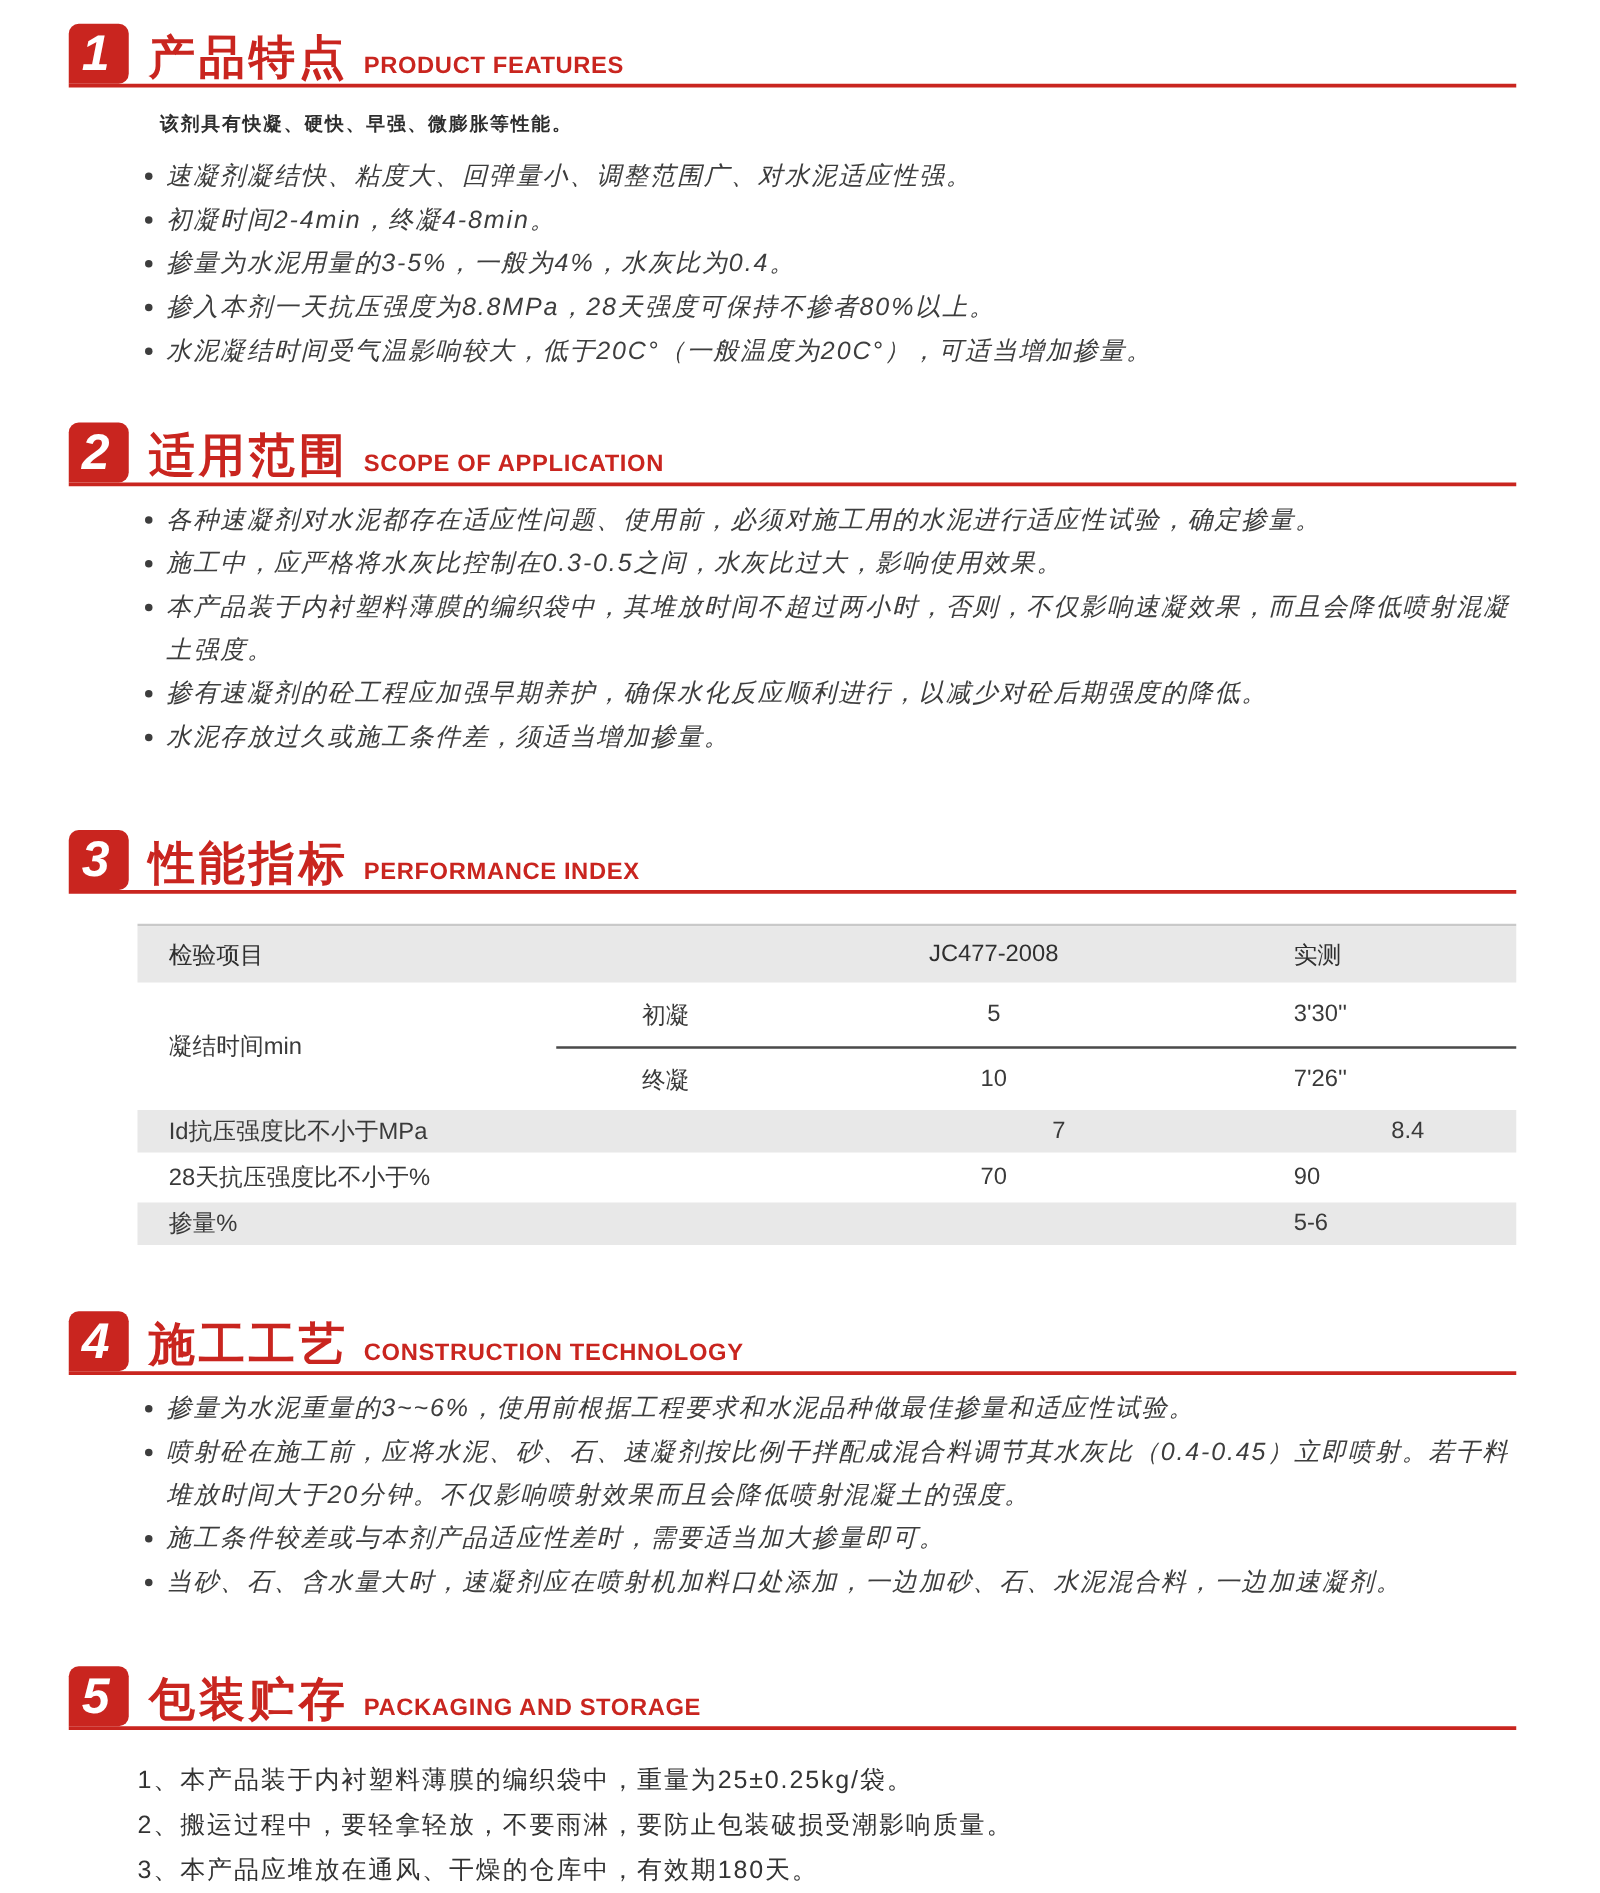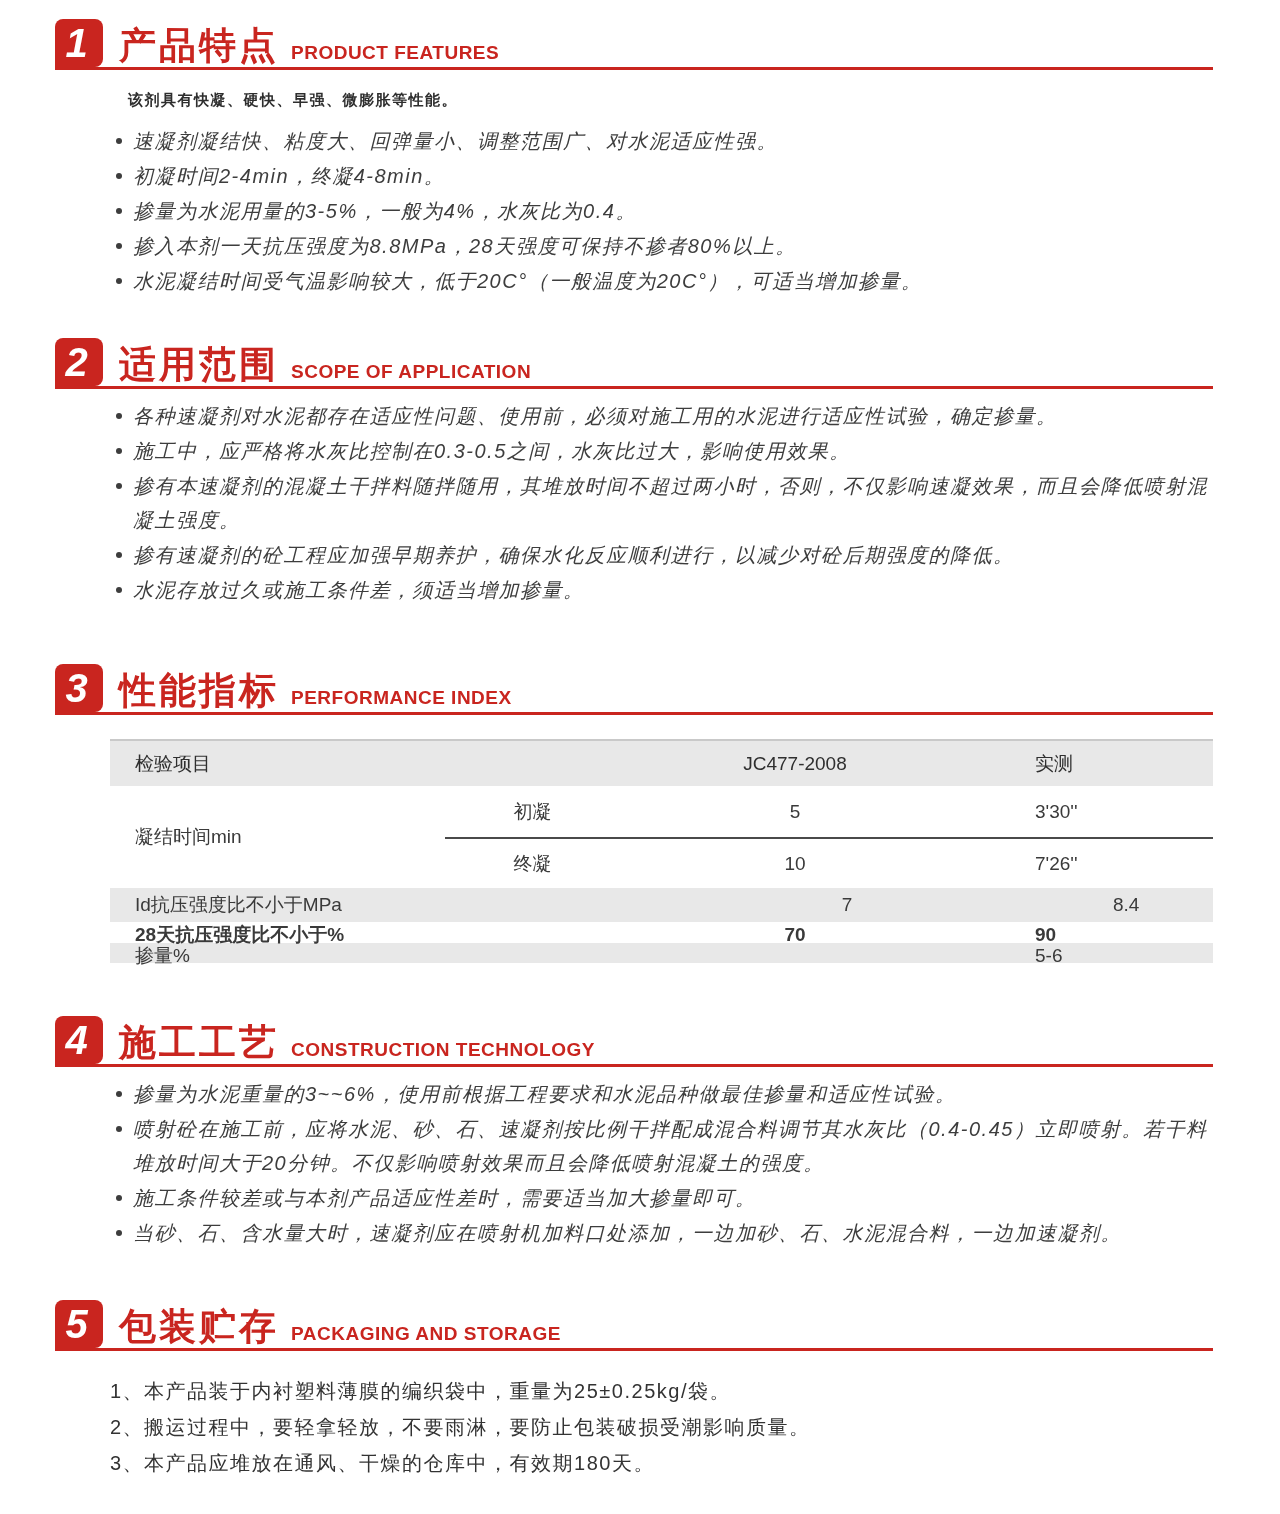--- a/index.html
+++ b/index.html
@@ -106,22 +106,22 @@
     display:grid;
     grid-template-columns:175px 350px 1fr;
     align-items:center;
     height:51px;
   }
   .pt-subrow .sc1{ text-align:center; }
   .pt-subrow .sc2{ text-align:center; }
   .pt-subrow .sc3{ padding-left:65px; }
   .divided{ border-top:2px solid #4a4a4a; }
   .r-id{ height:34px;gap:26px; }
-  .r-28{ height:21px;font-weight:bold; }
-  .r-dose{ height:20px; }
+  .r-28{ height:40px; }
+  .r-dose{ height:34px; }
 </style>
 </head>
 <body>
 
 <div class="page">
 
   <section class="sec" id="s1">
     <div class="sec-header">
       <div class="num">1</div>
       <div class="tzh">产品特点</div>
@@ -139,21 +139,21 @@
 
   <section class="sec" id="s2">
     <div class="sec-header">
       <div class="num">2</div>
       <div class="tzh">适用范围</div>
       <div class="ten">SCOPE OF APPLICATION</div>
     </div>
     <ul class="bullets">
         <li>各种速凝剂对水泥都存在适应性问题、使用前，必须对施工用的水泥进行适应性试验，确定掺量。</li>
         <li>施工中，应严格将水灰比控制在0.3-0.5之间，水灰比过大，影响使用效果。</li>
-        <li>掺有本速凝剂的混凝土干拌料随拌随用，其堆放时间不超过两小时，否则，不仅影响速凝效果，而且会降低喷射混凝土强度。</li>
+        <li>本产品装于内衬塑料薄膜的编织袋中，其堆放时间不超过两小时，否则，不仅影响速凝效果，而且会降低喷射混凝土强度。</li>
         <li>掺有速凝剂的砼工程应加强早期养护，确保水化反应顺利进行，以减少对砼后期强度的降低。</li>
         <li>水泥存放过久或施工条件差，须适当增加掺量。</li>
       </ul>
   </section>
 
   <section class="sec" id="s3">
     <div class="sec-header">
       <div class="num">3</div>
       <div class="tzh">性能指标</div>
       <div class="ten">PERFORMANCE INDEX</div>

